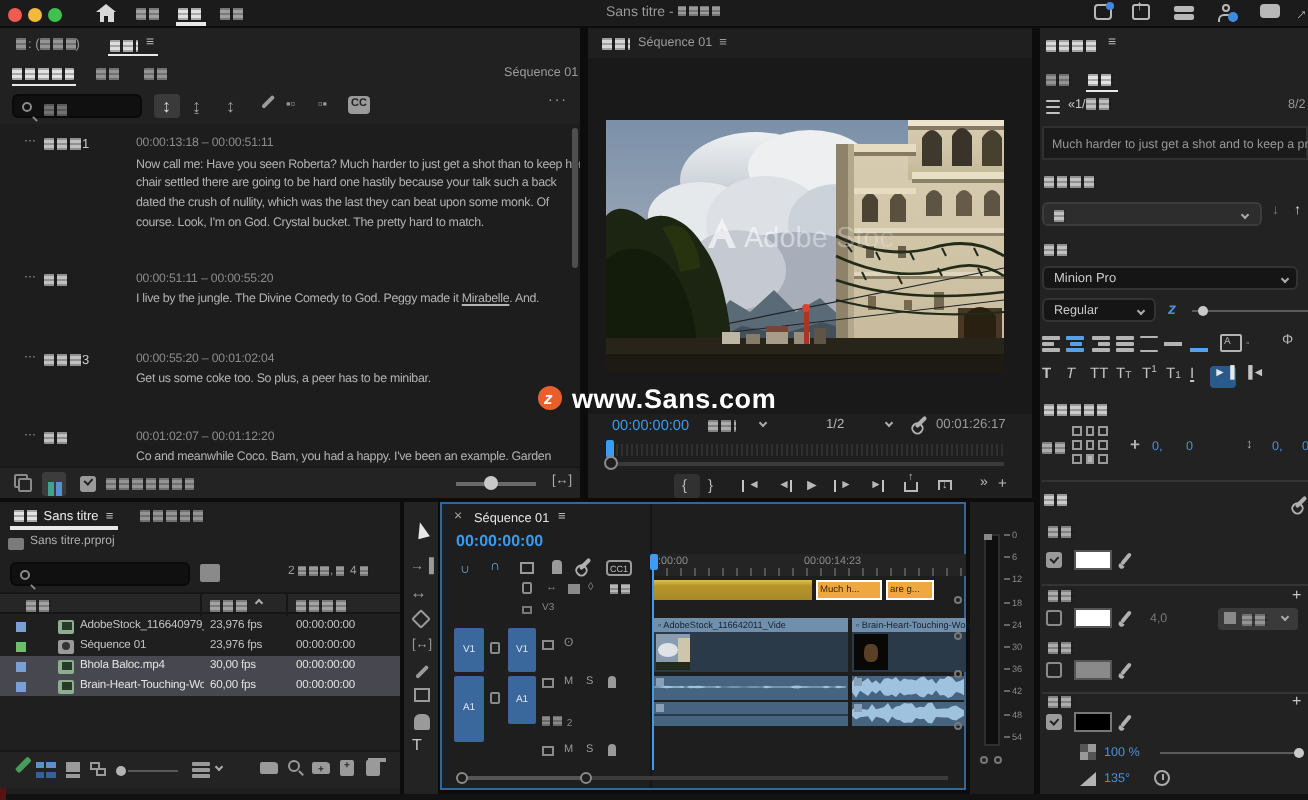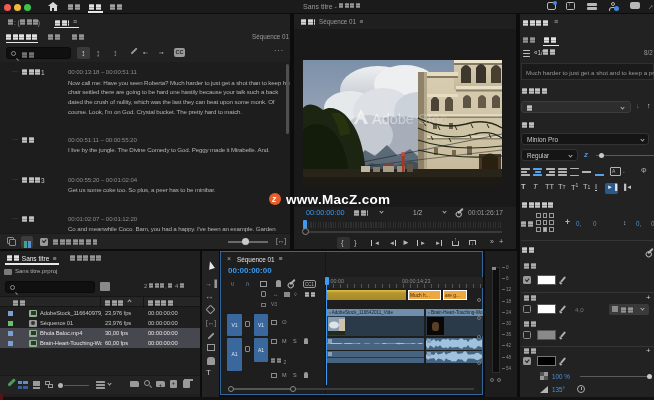--- a/index.html
+++ b/index.html
@@ -618,13 +618,13 @@
     <div class="ab" style="left:21px;top:114.8px;font-size:4.6px;color:#8a8a8a">54</div>
     <div class="ab" style="left:5px;top:127px;width:4px;height:4px;border-radius:50%;border:1px solid #777"></div>
     <div class="ab" style="left:12px;top:127px;width:4px;height:4px;border-radius:50%;border:1px solid #777"></div>
   </div>
 
 <div class="ab" style="left:0;top:397px;width:654px;height:3px;background:#121212"></div>
 <div class="ab" style="left:0;top:394px;width:3px;height:6px;background:#551414"></div>
 
 <div class="ab" style="left:269px;top:193px;width:12px;height:12px;border-radius:50%;background:#e95f2b;z-index:50"></div>
 <div class="ab" style="left:272px;top:194.5px;z-index:51;color:#fff;font-size:8.5px;font-style:italic;font-weight:bold">z</div>
-<div class="ab" style="left:286px;top:192px;z-index:50;color:#fff;font-size:13.5px;font-weight:bold;letter-spacing:.3px">www.MacZ.com</div>
+<div class="ab" style="left:286px;top:192px;z-index:50;color:#fff;font-size:13.5px;font-weight:bold;letter-spacing:.3px">www.Sans.com</div>
 
 </body></html>

